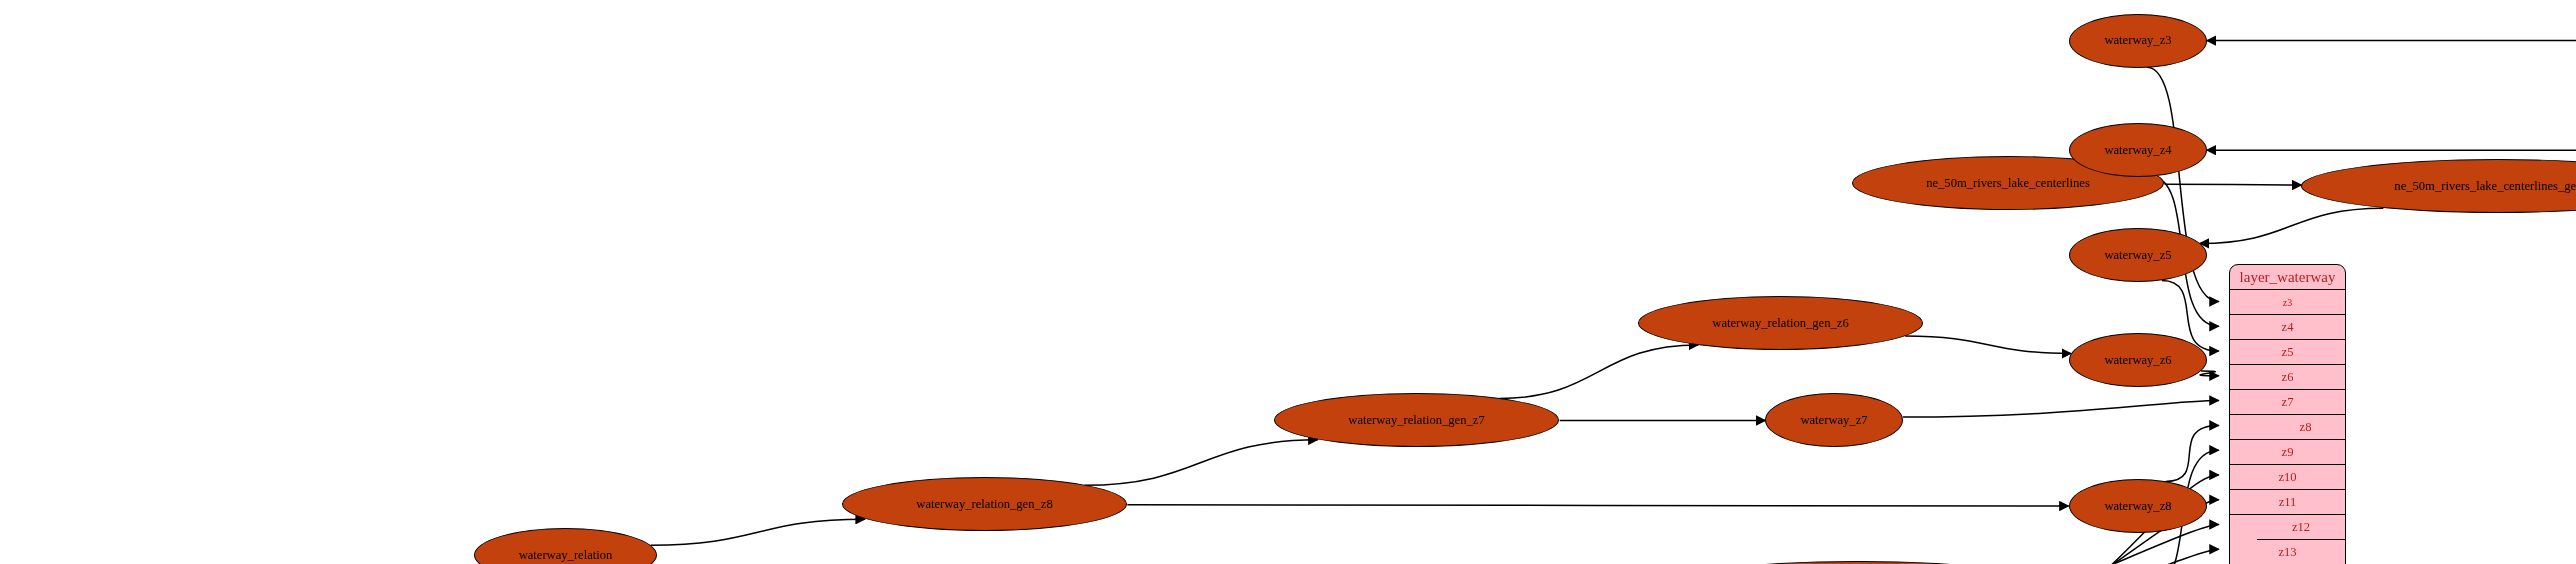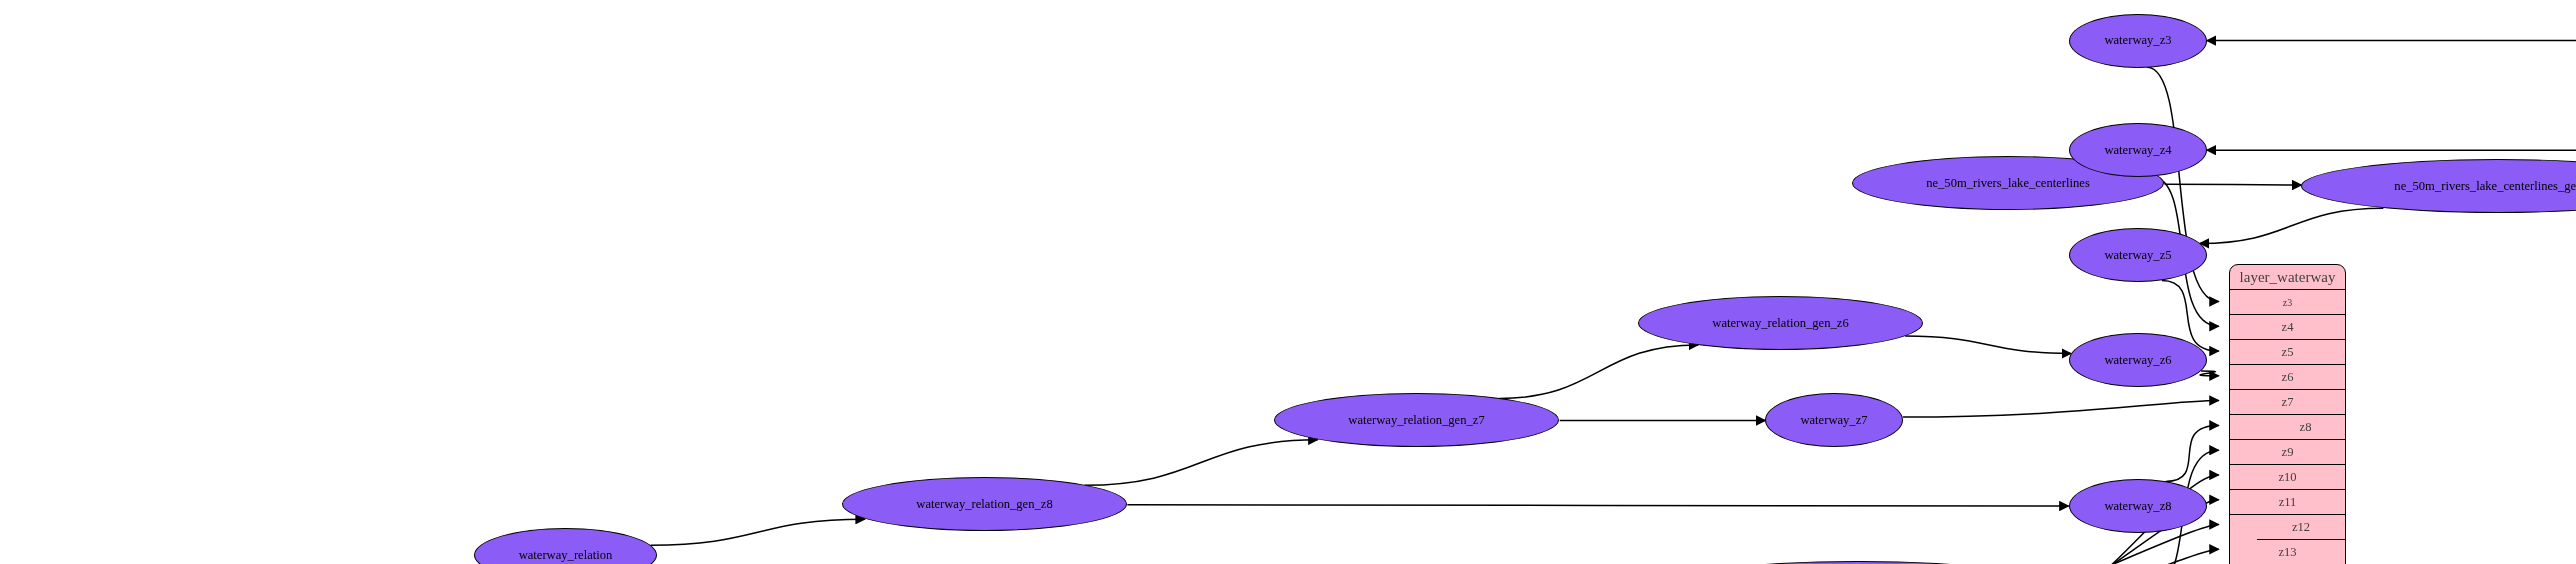--- a/index.html
+++ b/index.html
@@ -1,26 +1,26 @@
 <!DOCTYPE html>
 <html style="font-size:12px"><head>
 <meta charset="utf-8">
 <style>
   html,body{margin:0;padding:0;background:#ffffff;}
   #stage{position:relative;width:2576px;height:565px;background:#ffffff;
          font-family:"Liberation Serif","DejaVu Serif",serif;overflow:hidden;}
   #edges{position:absolute;left:0;top:0;width:2576px;height:565px;}
   .node{position:absolute;display:flex;align-items:center;justify-content:center;
-        border:1.2px solid #000;border-radius:50%;background:#8b5cf6;
+        border:1.2px solid #000;border-radius:50%;background:#c2410c;
         color:#000;white-space:nowrap;box-sizing:border-box;}
   .node span{display:block;line-height:1;}
   .tbl{position:absolute;border:1.2px solid #000;border-radius:9px;
        background:#ffc0cb;box-sizing:border-box;overflow:hidden;}
   .tbl .row{border-bottom:1.2px solid #000;text-align:left;box-sizing:border-box;
-            color:#404040;display:flex;align-items:center;justify-content:center;}
+            color:#b91c1c;display:flex;align-items:center;justify-content:center;}
   .tbl .row:last-child{border-bottom:none;}
   .tbl .hdr{font-size:15px;}
 </style>
 </head>
 <body>
 
 <div id="stage">
   <svg id="edges" viewBox="0 0 3430 752" preserveAspectRatio="none">
     <defs>
       <marker id="arrow" viewBox="0 0 10 10" refX="9" refY="5" markerWidth="7" markerHeight="7" orient="auto-start-reverse">

